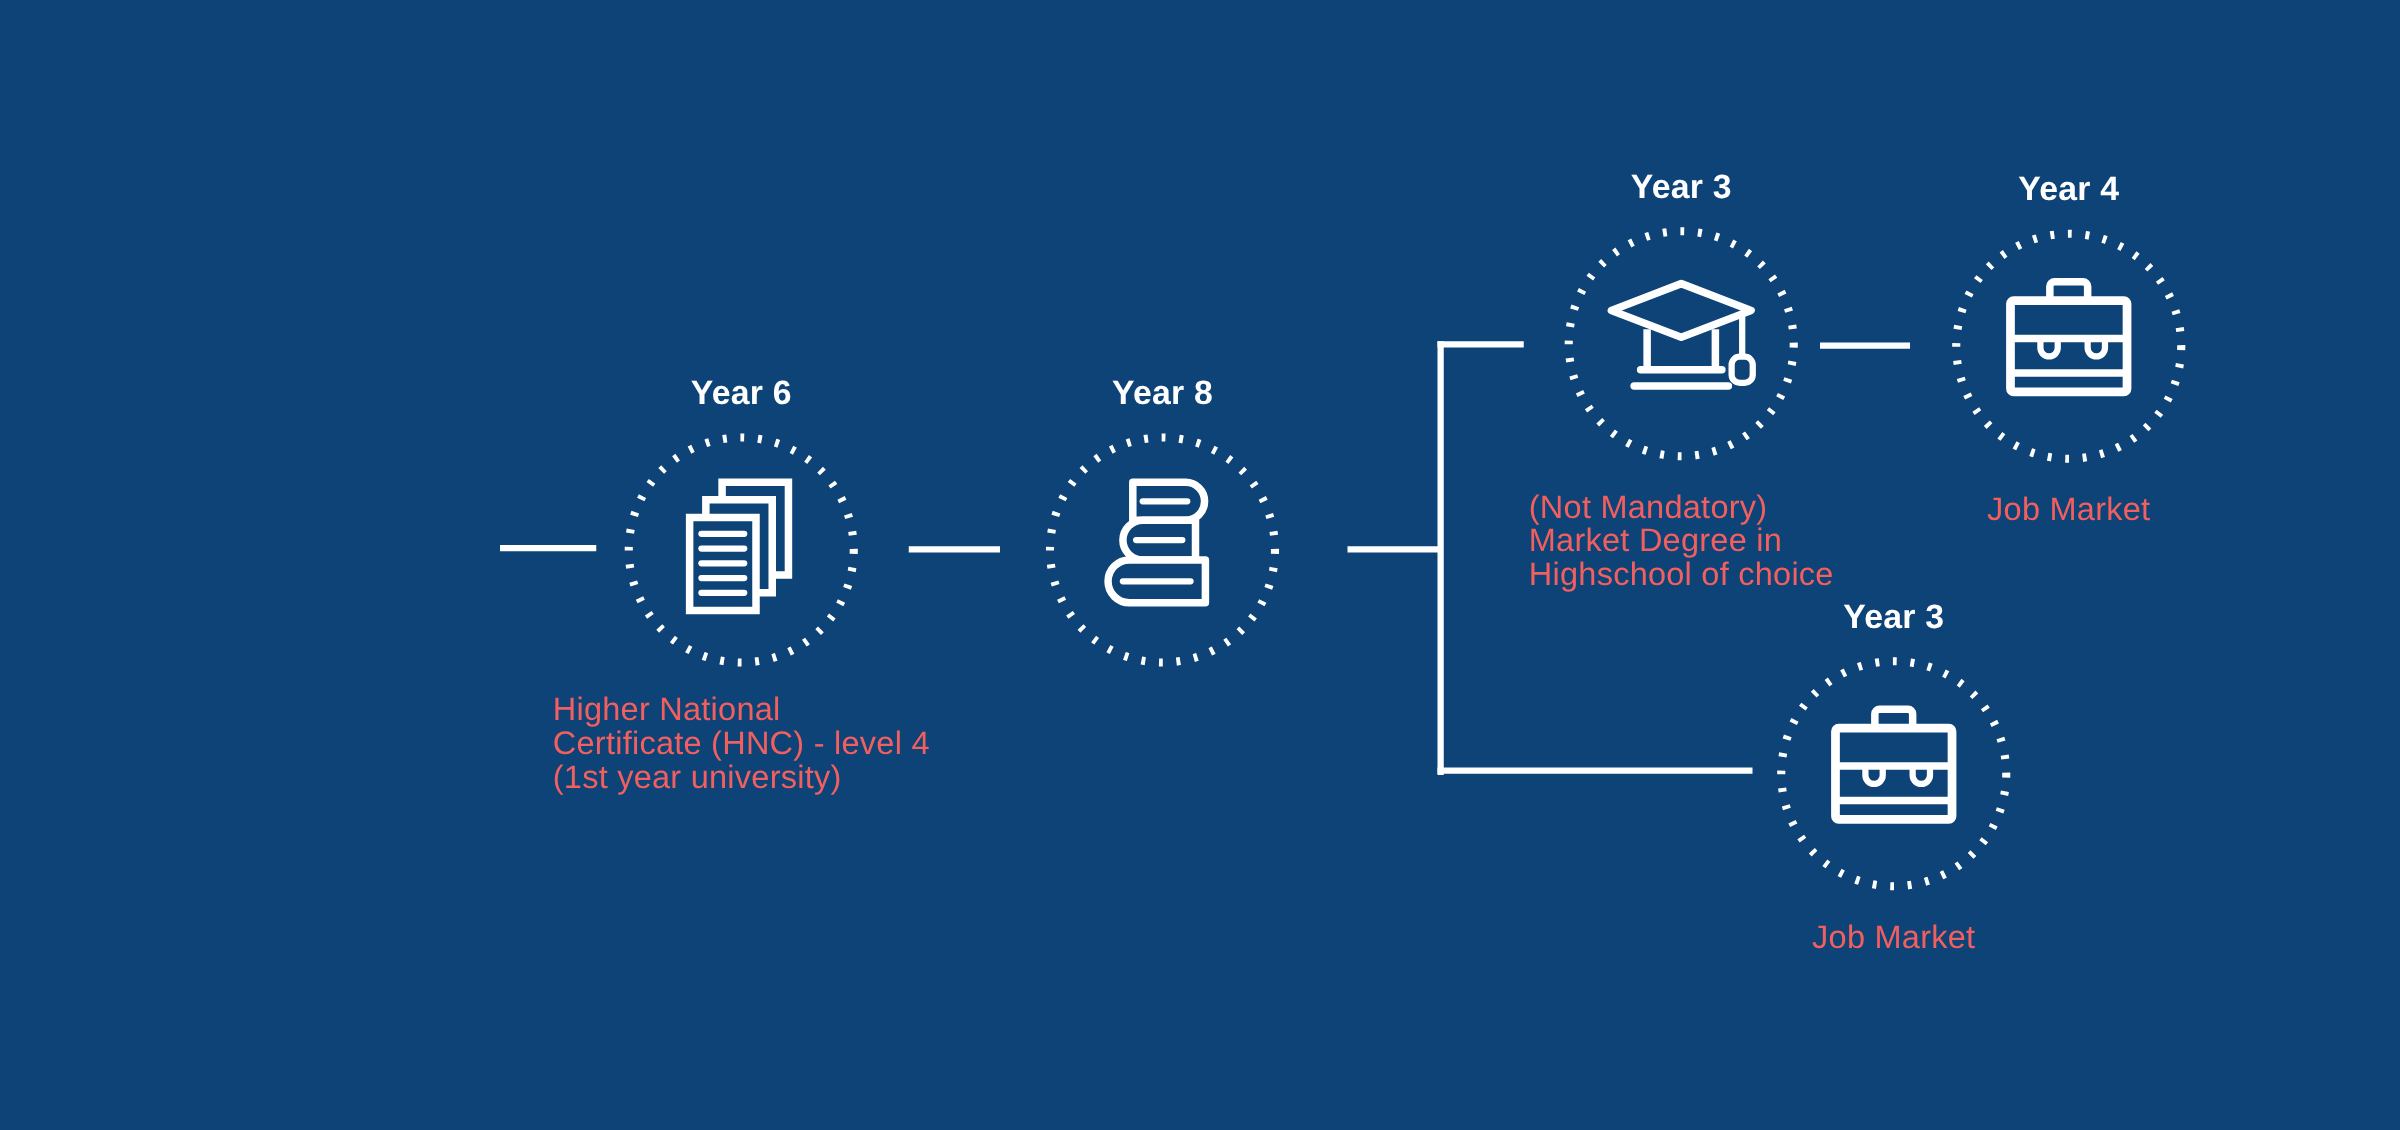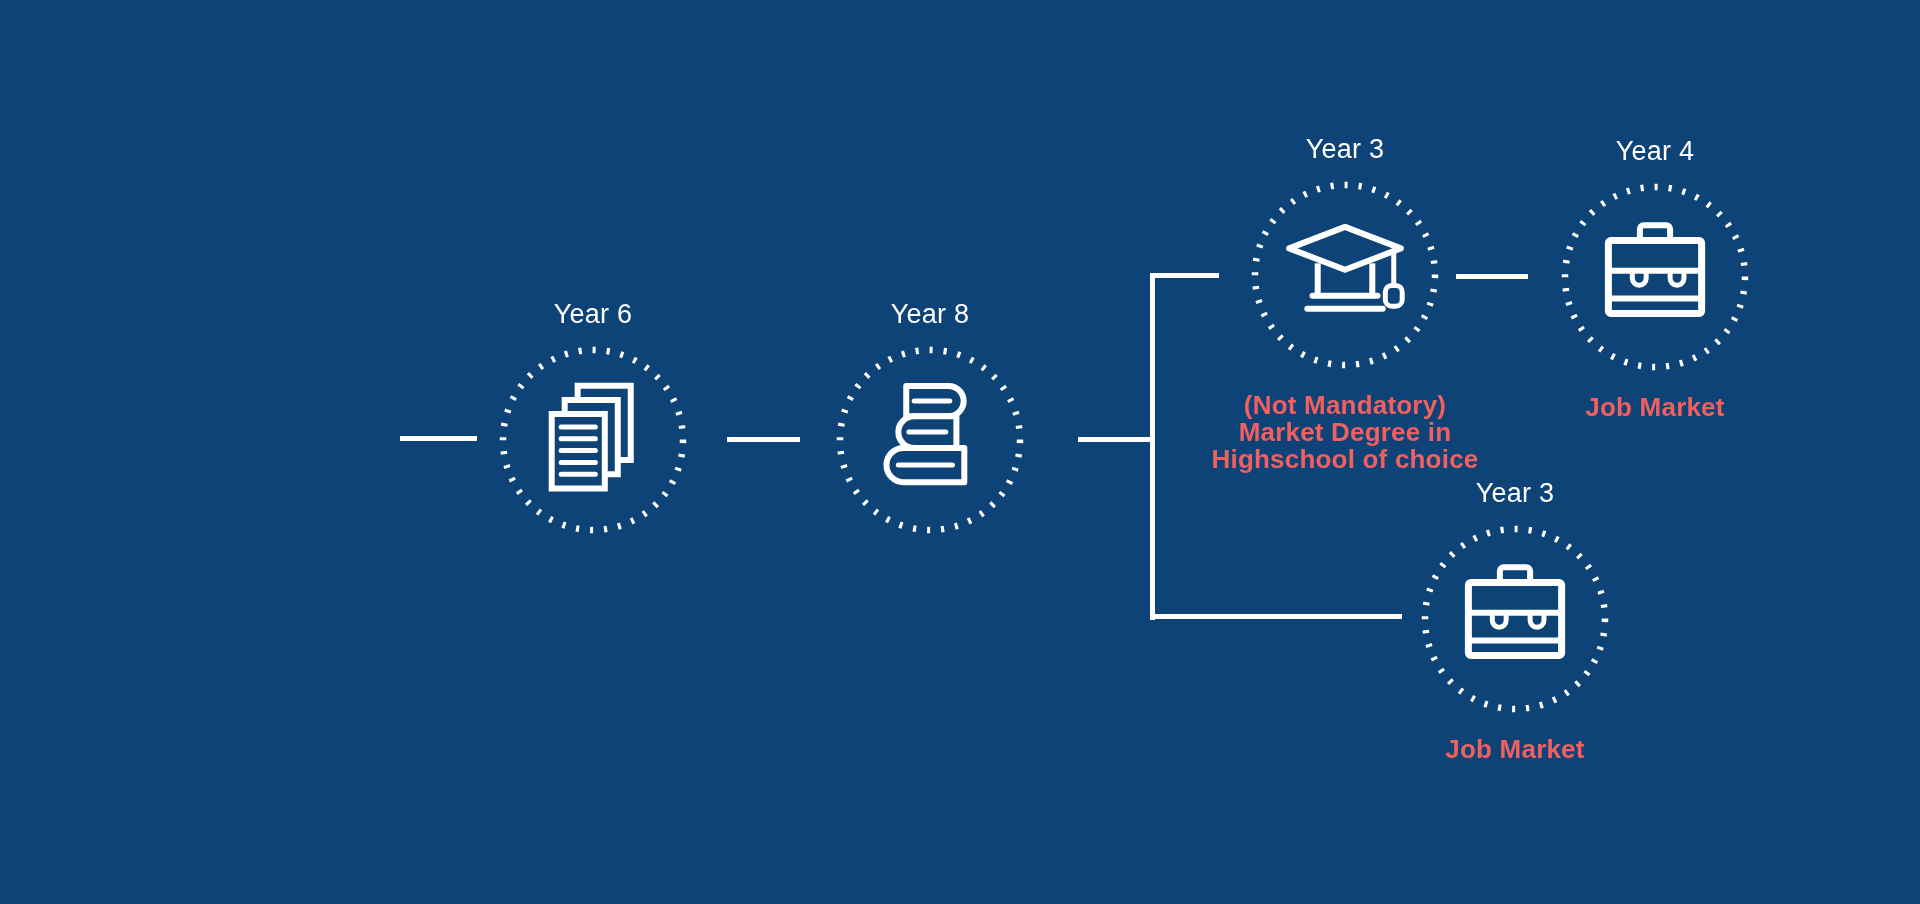--- a/index.html
+++ b/index.html
@@ -8,26 +8,26 @@
     position:relative;
     width:1920px;height:904px;
     background:var(--bg,#0d4377);
     overflow:hidden;
   }
   .node{position:absolute;width:190px;height:190px;}
   .ring{position:absolute;left:0;top:0;}
   .icon-wrap{position:absolute;inset:0;display:flex;align-items:center;justify-content:center;}
   .year-label{
     position:absolute;bottom:calc(100% + 15px);left:50%;transform:translateX(-50%);
-    color:#ffffff;font-size:27px;font-weight:400;white-space:nowrap;letter-spacing:.2px;
+    color:#ffffff;font-size:27px;font-weight:700;white-space:nowrap;letter-spacing:.2px;
   }
   .caption{
     position:absolute;top:calc(100% + 19px);left:50%;transform:translateX(-50%);
-    text-align:center;color:var(--accent,#f25f5f);
-    font-size:26px;font-weight:700;line-height:27px;white-space:nowrap;letter-spacing:.2px;
+    text-align:left;color:var(--accent,#f25f5f);
+    font-size:26px;font-weight:400;line-height:27px;white-space:nowrap;letter-spacing:.2px;
   }
   .caption.gap-lg{top:calc(100% + 22px);}
   .connector{position:absolute;background:var(--line,#ffffff);}
   .connector.h{height:5px;}
   .connector.v{width:5px;}
   .icon-svg{display:block;}
   .icon-svg *{vector-effect:non-scaling-stroke;}
 </style>
 </head>
 <body>
@@ -56,20 +56,25 @@
           <rect x="15" y="28" width="45" height="63"></rect>
         </g>
         <g stroke-width="5" stroke-linecap="round" fill="none">
           <line x1="23" y1="39" x2="52" y2="39"></line>
           <line x1="23" y1="49" x2="52" y2="49"></line>
           <line x1="23" y1="59" x2="52" y2="59"></line>
           <line x1="23" y1="69" x2="52" y2="69"></line>
           <line x1="23" y1="79" x2="52" y2="79"></line>
         </g>
       </svg>
+    </div>
+    <div class="caption">
+      <div>Higher National</div>
+      <div>Certificate (HNC) - level 4</div>
+      <div>(1st year university)</div>
     </div>
   </div>
 
   <div class="node" style="left:835px;top:345px;">
     <div class="year-label">Year 8</div>
     <svg class="ring" width="190" height="190" viewBox="0 0 190 190">
       <circle cx="95" cy="95" r="90" fill="none" stroke="#ffffff" stroke-width="6.5" stroke-dasharray="3.1 11"></circle>
     </svg>
     <div class="icon-wrap">
       <svg class="icon-svg" width="132" height="132" viewBox="0 0 100 100" stroke="#ffffff">

